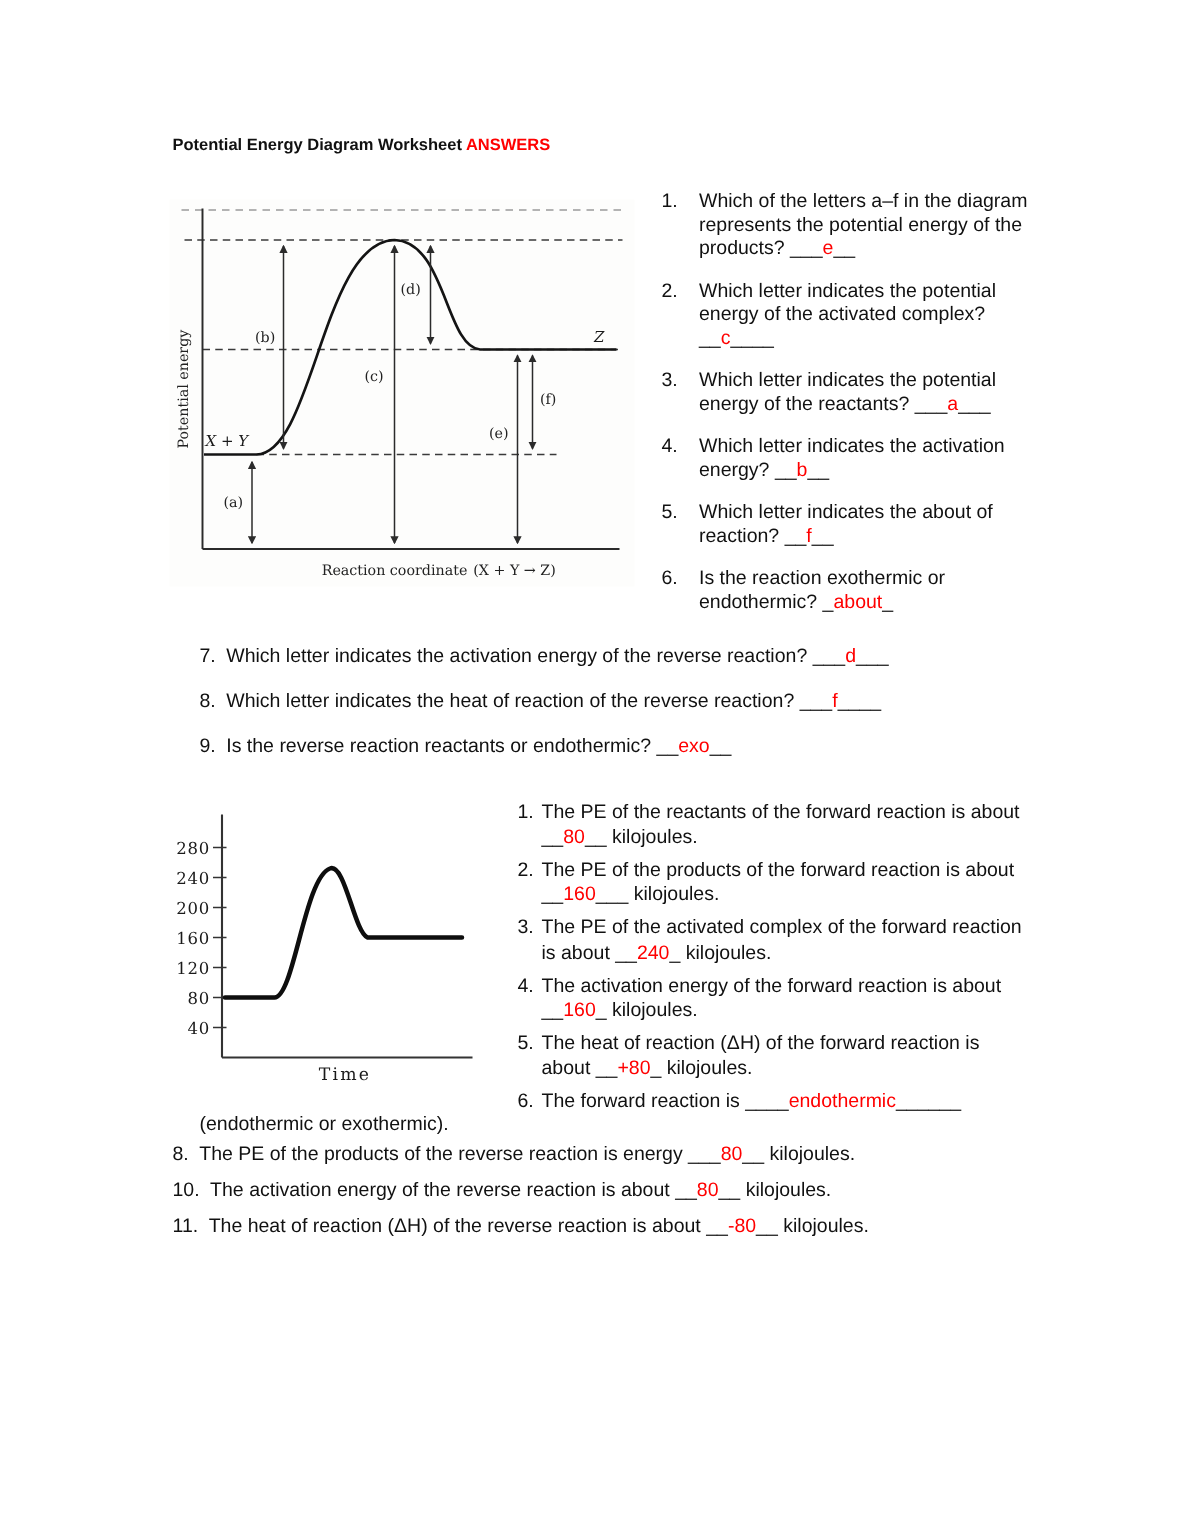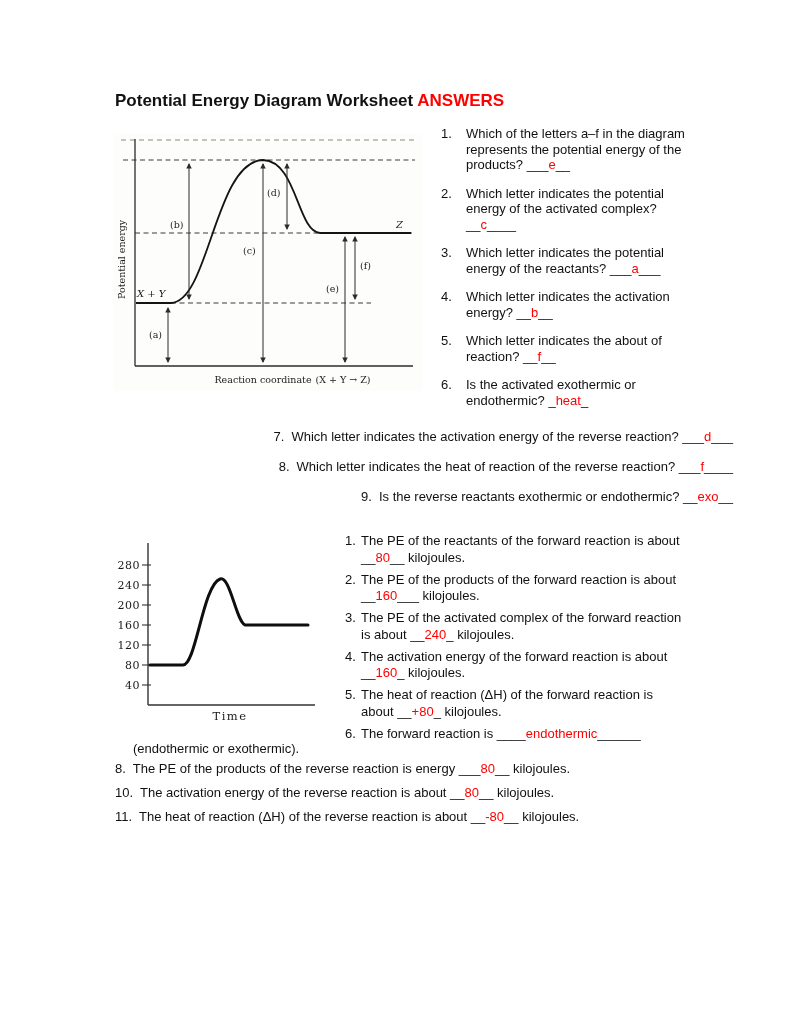--- a/index.html
+++ b/index.html
@@ -1,38 +1,38 @@
 <!DOCTYPE html>
 <html style="--answer-red: #ff0000;"><head>
 <meta charset="utf-8">
 <style>
   * { box-sizing: border-box; margin: 0; padding: 0; }
   html, body { width: 791px; height: 1024px; background: #ffffff; }
   body { font-family: "Liberation Sans", sans-serif; color: #111; }
   .page { position: relative; width: 791px; height: 1024px; background: #fff; overflow: hidden; }
   .red { color: var(--answer-red, #ff0000); }
 
-  .title { position: absolute; left: 115px; top: 91px; font-size: 17px; font-weight: 700; white-space: nowrap; }
+  .title { position: absolute; left: 115px; top: 91px; font-size: 11px; font-weight: 700; white-space: nowrap; }
 
   .diagram1 { position: absolute; left: 113px; top: 133px; width: 310px; height: 258px; background: #fdfdfc; }
   .diagram2 { position: absolute; left: 108px; top: 529px; width: 225px; height: 200px; }
 
   .q { font-size: 13px; }
   .qcol .q { display: flex; }
   .qn { flex: 0 0 25px; }
   .qt { flex: 1; }
 
   .qcol-a { position: absolute; left: 441px; top: 126px; width: 258px; }
   .qcol-a .q { margin-bottom: 13px; line-height: 15.5px; }
 
   .qcol-c { position: absolute; left: 345px; top: 533px; width: 337px; }
   .qcol-c .q { margin-bottom: 5.5px; line-height: 16.5px; }
   .qcol-c .qn { flex: 0 0 16px; }
 
-  .qlist-b { position: absolute; left: 133px; top: 429px; width: 600px; text-align: right; }
+  .qlist-b { position: absolute; left: 133px; top: 429px; width: 600px; }
   .qlist-b .q { display: block; margin-bottom: 14px; line-height: 16px; }
   .qlist-b .qn { margin-right: 7px; }
 
   .qlist-d { position: absolute; left: 115px; top: 761px; width: 620px; }
   .qlist-d .q { display: block; margin-bottom: 8px; line-height: 16px; }
   .qlist-d .qn { margin-right: 7px; }
 
   .note { position: absolute; left: 133px; top: 741px; font-size: 13px; }
 
   svg .axis { stroke: #2b2b2b; stroke-width: 1.3; }
@@ -113,33 +113,33 @@
     <div class="q">
       <span class="qn">4.</span>
       <span class="qt"><span>Which letter indicates the activation energy? __</span><span class="red">b</span><span>__</span></span>
     </div>
     <div class="q">
       <span class="qn">5.</span>
       <span class="qt"><span>Which letter indicates the about of reaction? __</span><span class="red">f</span><span>__</span></span>
     </div>
     <div class="q">
       <span class="qn">6.</span>
-      <span class="qt"><span>Is the activated exothermic or endothermic? _</span><span class="red">heat</span><span>_</span></span>
+      <span class="qt"><span>Is the reaction exothermic or endothermic? _</span><span class="red">about</span><span>_</span></span>
     </div>
   </div>
 
   <div class="qlist-b">
     <div class="q">
       <span class="qn">7.</span><span>Which letter indicates the activation energy of the reverse reaction? ___</span><span class="red">d</span><span>___</span>
     </div>
     <div class="q">
       <span class="qn">8.</span><span>Which letter indicates the heat of reaction of the reverse reaction? ___</span><span class="red">f</span><span>____</span>
     </div>
     <div class="q">
-      <span class="qn">9.</span><span>Is the reverse reactants exothermic or endothermic? __</span><span class="red">exo</span><span>__</span>
+      <span class="qn">9.</span><span>Is the reverse reaction reactants or endothermic? __</span><span class="red">exo</span><span>__</span>
     </div>
   </div>
 
   <div class="diagram2">
     <svg width="225" height="200" viewBox="0 0 225 200">
       <line class="axis2" x1="40" y1="14" x2="40" y2="176"></line>
       <line class="axis2" x1="40" y1="176" x2="207" y2="176"></line>
 
       <line class="tick" x1="34" y1="36" x2="43" y2="36"></line>
       <line class="tick" x1="34" y1="56" x2="43" y2="56"></line>

